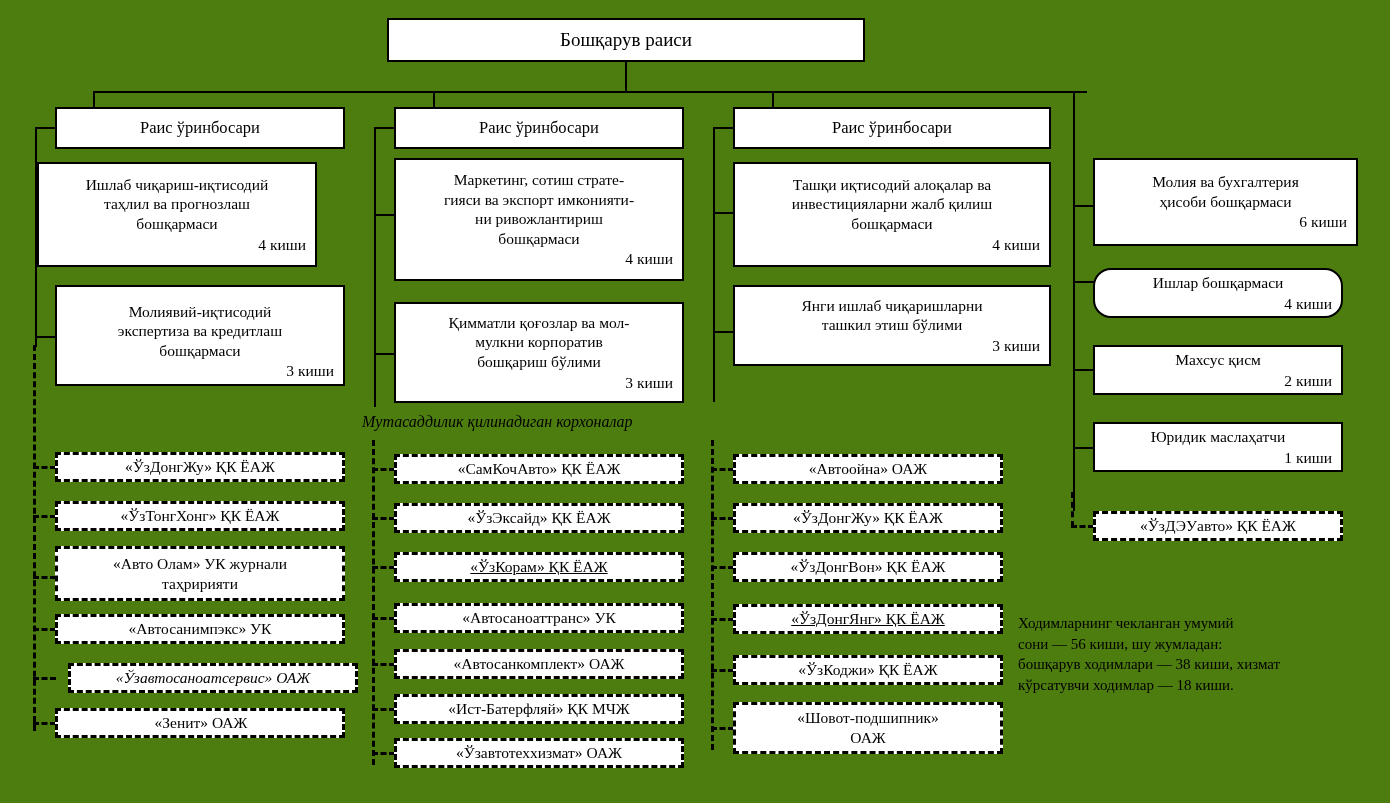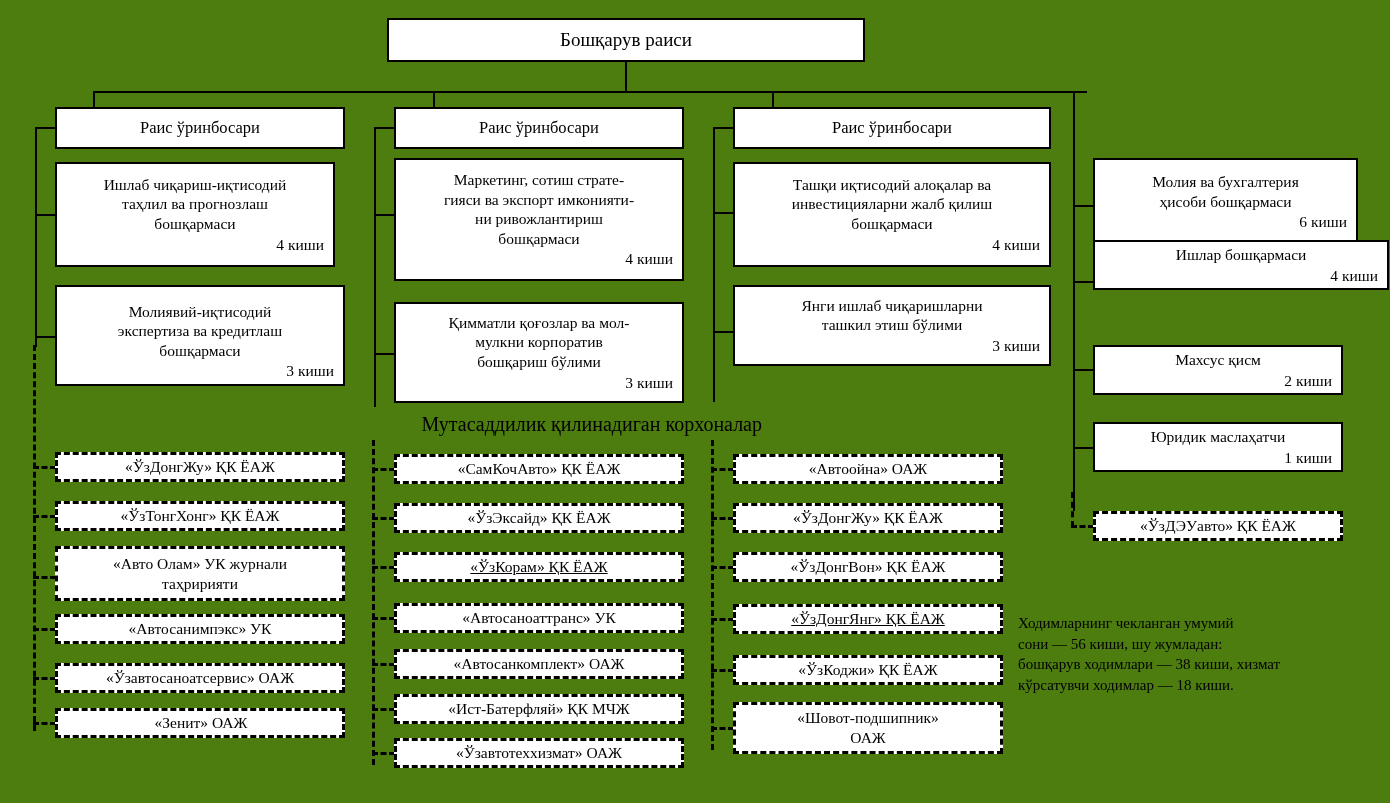--- a/index.html
+++ b/index.html
@@ -76,22 +76,22 @@
   }
 
   
   .freetext {
     position: absolute;
     font-size: 15.5px;
     line-height: 1.22;
     white-space: pre-line;
   }
   .freetext.italic {
-    font-size: 20px;
-    text-align: right;
+    font-style: italic;
+    font-size: 16px;
   }
   .note {
     font-family: "Liberation Serif", "DejaVu Serif", serif;
     font-size: 15px;
     line-height: 1.38;
   }
 </style>
 </head>
 <body>
 
@@ -111,21 +111,21 @@
 
   <div class="box head" style="left:55px; top:107px; width:290px; height:42px;">
     <span class="title">Раис ўринбосари</span>
   </div>
 
   <div class="ln vline" style="left:35px; top:127px; width:2px; height:220px;"></div>
   <div class="ln hline" style="left:35px; top:127px; width:22px; height:2px;"></div>
   <div class="ln hline" style="left:35px; top:214px; width:22px; height:2px;"></div>
   <div class="ln hline" style="left:35px; top:336px; width:22px; height:2px;"></div>
 
-  <div class="box" style="left:55px; top:162px; width:280px; height:105px;">
+  <div class="box" style="left:37px; top:162px; width:280px; height:105px;">
     <span class="title">Ишлаб чиқариш-иқтисодий
 таҳлил ва  прогнозлаш
 бошқармаси</span>
     <span class="count">4 киши</span>
   </div>
 
   <div class="box" style="left:55px; top:285px; width:290px; height:101px;justify-content:flex-end;">
     <span class="title">Молиявий-иқтисодий
 экспертиза ва кредитлаш
 бошқармаси</span>
@@ -146,21 +146,21 @@
   <div class="box dashed" style="left:55px; top:501px; width:290px; height:30px;">
     <span class="title">«ЎзТонгХонг» ҚК ЁАЖ</span>
   </div>
   <div class="box dashed" style="left:55px; top:546px; width:290px; height:55px;">
     <span class="title">«Авто Олам» УК журнали
 таҳририяти</span>
   </div>
   <div class="box dashed" style="left:55px; top:614px; width:290px; height:30px;">
     <span class="title">«Автосанимпэкс» УК</span>
   </div>
-  <div class="box dashed" style="left:55px; top:663px; width:290px; height:30px;">
+  <div class="box dashed" style="left:68px; top:663px; width:290px; height:30px;font-style:italic;">
     <span class="title">«Ўзавтосаноатсервис» ОАЖ</span>
   </div>
   <div class="box dashed" style="left:55px; top:708px; width:290px; height:30px;padding-left:8px;">
     <span class="title">«Зенит» ОАЖ</span>
   </div>
 
   <div class="box head" style="left:394px; top:107px; width:290px; height:42px;">
     <span class="title">Раис ўринбосари</span>
   </div>
 
@@ -271,21 +271,21 @@
   <div class="ln hline" style="left:1073px; top:205px; width:22px; height:2px;"></div>
   <div class="ln hline" style="left:1073px; top:281px; width:22px; height:2px;"></div>
   <div class="ln hline" style="left:1073px; top:369px; width:22px; height:2px;"></div>
   <div class="ln hline" style="left:1073px; top:447px; width:22px; height:2px;"></div>
 
   <div class="box" style="left:1093px; top:158px; width:265px; height:88px;">
     <span class="title">Молия ва бухгалтерия
 ҳисоби бошқармаси</span>
     <span class="count">6 киши</span>
   </div>
-  <div class="box" style="left:1093px; top:240px; width:296px; height:50px;">
+  <div class="box" style="left:1093px; top:268px; width:250px; height:50px;border-radius:18px;">
     <span class="title">Ишлар бошқармаси</span>
     <span class="count">4 киши</span>
   </div>
   <div class="box" style="left:1093px; top:345px; width:250px; height:50px;">
     <span class="title">Махсус қисм</span>
     <span class="count">2 киши</span>
   </div>
   <div class="box" style="left:1093px; top:422px; width:250px; height:50px;">
     <span class="title">Юридик маслаҳатчи</span>
     <span class="count">1 киши</span>

